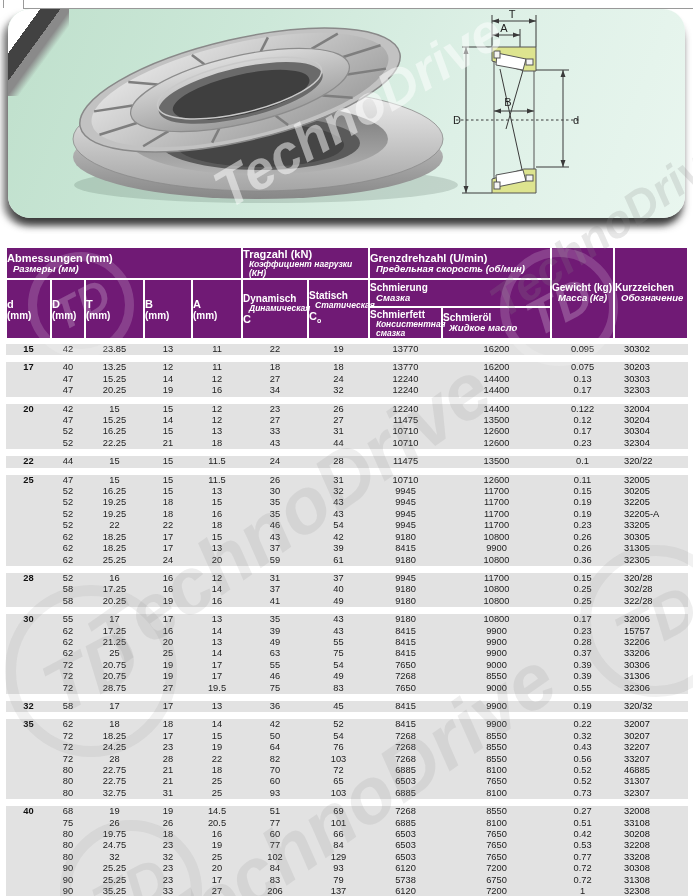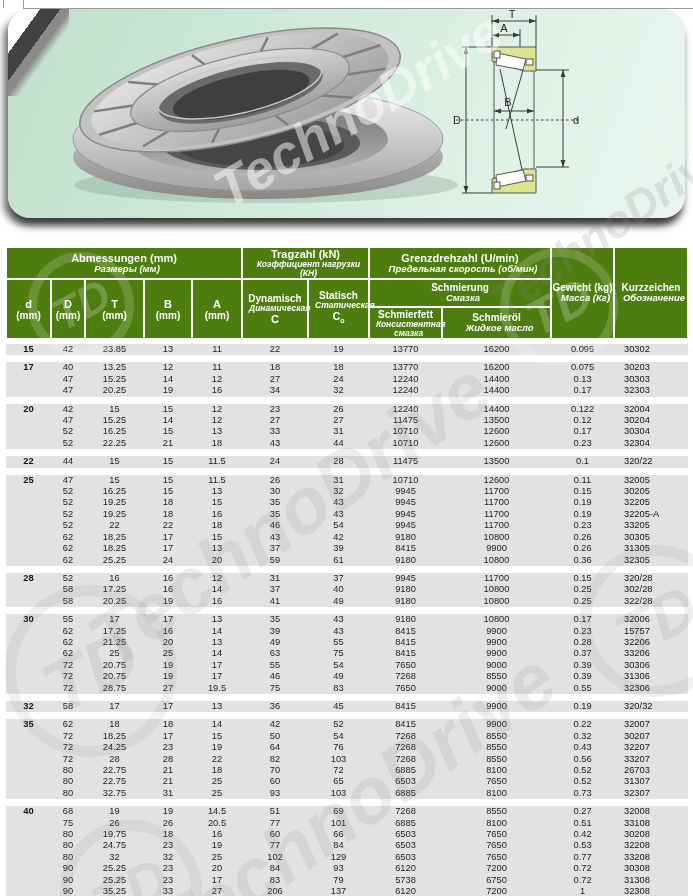--- a/index.html
+++ b/index.html
@@ -24,21 +24,21 @@
   
   .wm{position:absolute;pointer-events:none;z-index:5;font-weight:bold;font-style:italic;}
   .wm-gray-text{color:rgba(125,125,125,.13);font-size:78px;white-space:nowrap;transform:rotate(-35deg);}
   .wm-td{border-radius:50%;display:flex;align-items:center;justify-content:center;}
   .wm-td.green{border:9px solid rgba(255,255,255,.17);color:rgba(255,255,255,.22);}
   .wm-td.gray{border:11px solid rgba(120,120,120,.10);color:rgba(120,120,120,.13);}
   .wm-td span{transform:rotate(-28deg);font-weight:bold;font-style:italic;}
   
   table.spec{position:absolute;left:5px;top:246px;width:682px;border-collapse:collapse;table-layout:fixed;z-index:2;}
   table.spec td{padding:0;}
-  thead td{background:#4d7c0f;color:#fff;border:2px solid #fff;text-align:center;vertical-align:middle;}
+  thead td{background:#701a75;color:#fff;border:2px solid #fff;text-align:left;vertical-align:middle;}
   .th-de{display:block;font-weight:700;font-size:11px;line-height:12px;}
   .th-de.sm{font-size:10px;line-height:11px;}
   .th-ru{display:block;font-weight:700;font-style:italic;font-size:9.5px;line-height:10.5px;margin-left:6px;}
   .th-ru.sm{font-size:8.5px;line-height:9px;}
   .th-sym{display:block;font-weight:700;font-size:11px;line-height:12px;}
   .th-sym sub{font-size:7px;}
   tr.h1{height:30px;} tr.h2{height:28px;} tr.h3{height:32px;}
   tbody.grp td{background:#e2e2e2;font-size:9.3px;line-height:11.4px;height:11.4px;
          text-align:center;color:#1c1c1c;}
   tbody.grp td.col0{font-weight:700;color:#111;}
@@ -764,21 +764,21 @@
           <td class="col0"></td>
           <td class="col1">80</td>
           <td class="col2">22.75</td>
           <td class="col3">21</td>
           <td class="col4">18</td>
           <td class="col5">70</td>
           <td class="col6">72</td>
           <td class="col7">6885</td>
           <td class="col8">8100</td>
           <td class="col9">0.52</td>
-          <td class="col10">26703</td>
+          <td class="col10">46885</td>
         </tr>
         <tr>
           <td class="col0"></td>
           <td class="col1">80</td>
           <td class="col2">22.75</td>
           <td class="col3">21</td>
           <td class="col4">25</td>
           <td class="col5">60</td>
           <td class="col6">65</td>
           <td class="col7">6503</td>

